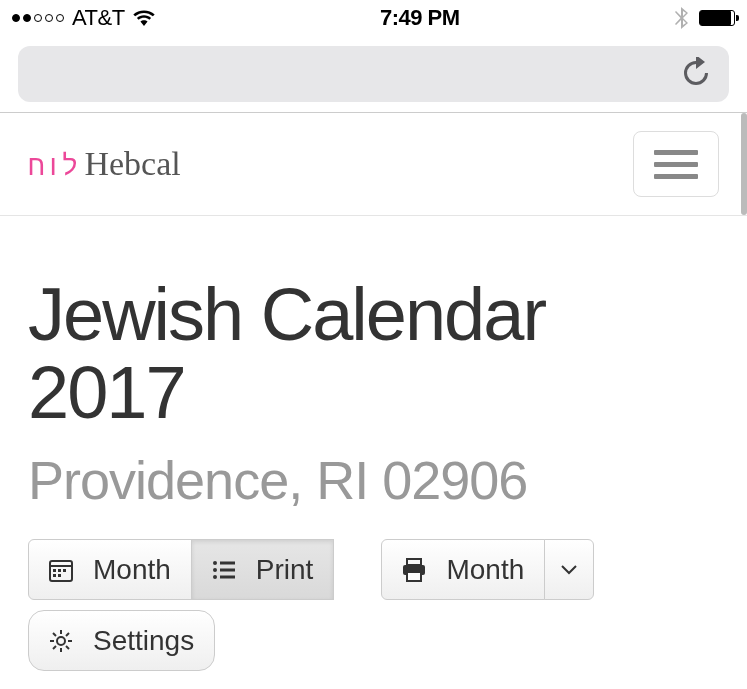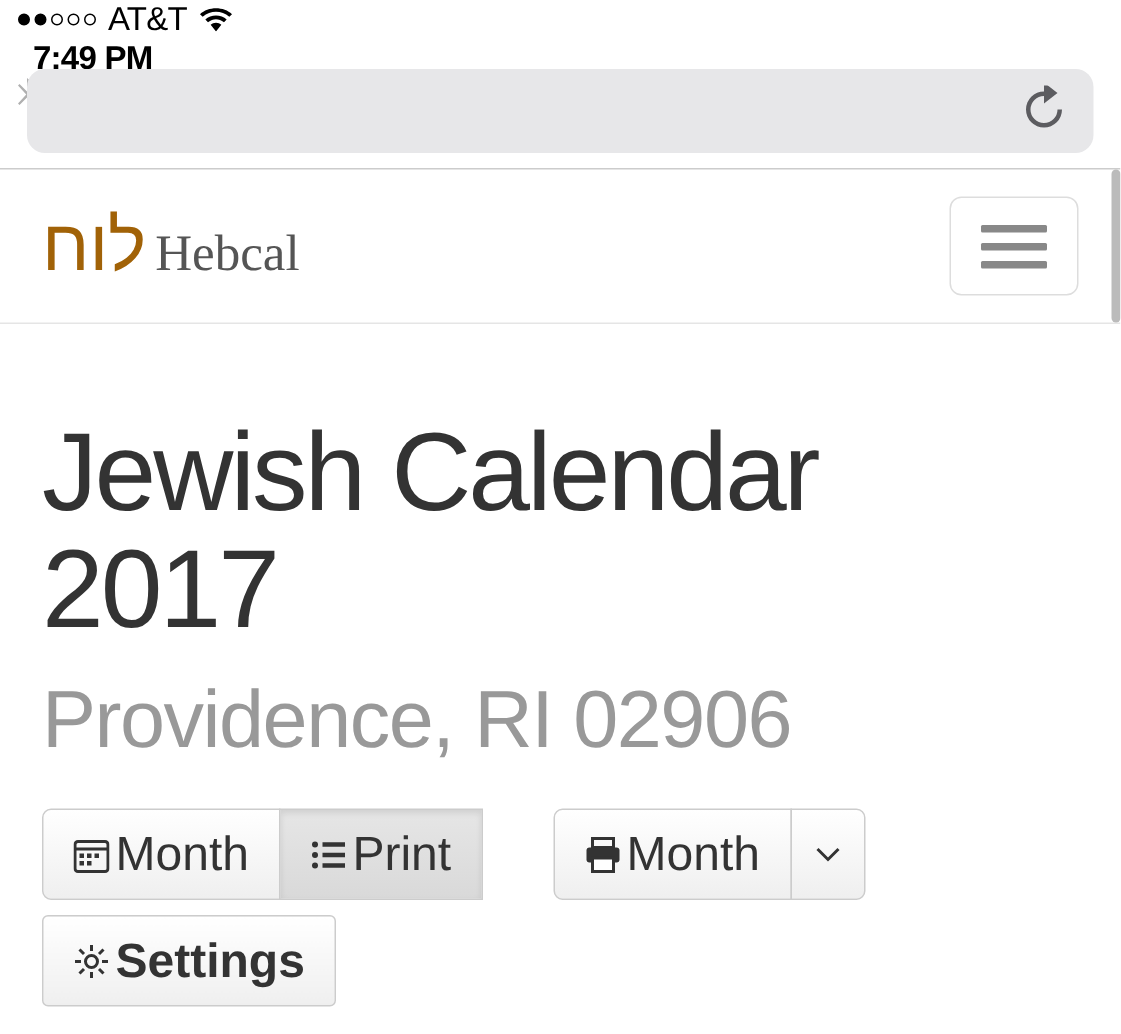--- a/index.html
+++ b/index.html
@@ -7,25 +7,25 @@
       font-family: "Helvetica Neue", Helvetica, Arial, sans-serif;
       background: #fff;
       width: 747px;
       height: 689px;
       overflow: hidden;
     }
     
     .status-bar {
       height: 36px;
       display: flex;
+      align-items: center;
       justify-content: space-between;
       padding: 0 12px;
       font-size: 22px;
       font-weight: 500;
-      flex-direction: column;
     }
     .status-left { display: flex; align-items: center; gap: 8px; }
     .dots { display: flex; gap: 3px; }
     .dot { width: 8px; height: 8px; border-radius: 50%; border: 1.2px solid #000; }
     .dot.filled { background: #000; }
     .carrier { font-size: 22px; letter-spacing: -0.5px; }
     .wifi-icon { width: 22px; height: 16px; }
     .status-center { font-weight: 600; letter-spacing: -0.5px; margin-left: 10px; }
     .status-right { display: flex; align-items: center; gap: 10px; }
     .bt-icon { color: #aaa; font-size: 22px; }
@@ -57,21 +57,21 @@
     .page-hr { border: none; border-top: 1px solid #ccc; }
     .site-header {
       display: flex;
       align-items: center;
       justify-content: space-between;
       padding: 18px 28px;
       border-bottom: 1px solid #e5e5e5;
       position: relative;
     }
     .brand { display: flex; align-items: baseline; gap: 6px; }
-    .brand-hebrew { font-family: Liberation Sans, sans-serif; font-size: 48px; color: #a16207; }
+    .brand-hebrew { font-family: Liberation Mono, monospace; font-size: 28px; color: #ec4899; }
     .brand-name { font-size: 34px; color: #555; font-family: Georgia, serif; }
     .hamburger {
       width: 86px; height: 66px;
       border: 1px solid #ddd;
       border-radius: 8px;
       background: #fff;
       display: flex;
       flex-direction: column;
       align-items: center;
       justify-content: center;
@@ -83,37 +83,37 @@
     
     .content { padding: 60px 28px 0; }
     .page-title { font-size: 74px; font-weight: 400; line-height: 1.05; color: #333; letter-spacing: -2px; }
     .subtitle { font-size: 54px; color: #999; margin-top: 18px; letter-spacing: -1px; }
 
     
     .toolbar { margin-top: 28px; display: flex; flex-wrap: wrap; gap: 0; }
     .btn {
       display: inline-flex;
       align-items: center;
-      gap: 4px;
-      font-size: 32px;
+      gap: 20px;
+      font-size: 28px;
       color: #333;
       padding: 12px 20px;
       background: linear-gradient(#fff, #efefef);
       border: 1px solid #ccc;
       margin-right: -1px;
       cursor: pointer;
       height: 61px;
     }
     .btn:first-child { border-top-left-radius: 6px; border-bottom-left-radius: 6px; }
     .btn.end-right { border-top-right-radius: 6px; border-bottom-right-radius: 6px; }
     .btn.active { background: linear-gradient(#e6e6e6, #d9d9d9); box-shadow: inset 0 2px 4px rgba(0,0,0,0.1); }
     .btn-icon { font-size: 26px; }
     .btn.caret { padding: 12px 16px; }
     .toolbar-row2 { margin-top: 10px; }
-    .toolbar-row2 .btn { border-radius: 4px; font-weight: bold; }
+    .toolbar-row2 .btn { border-radius: 16px; }
 
     .highlight-ring {
       position: relative;
       border-radius: 18px;
     }
     .highlight-ring::before {
       content: "";
       position: absolute;
       top: -16px; left: -10px; right: -10px; bottom: -16px;
       border: 10px solid #ff2a1a;

